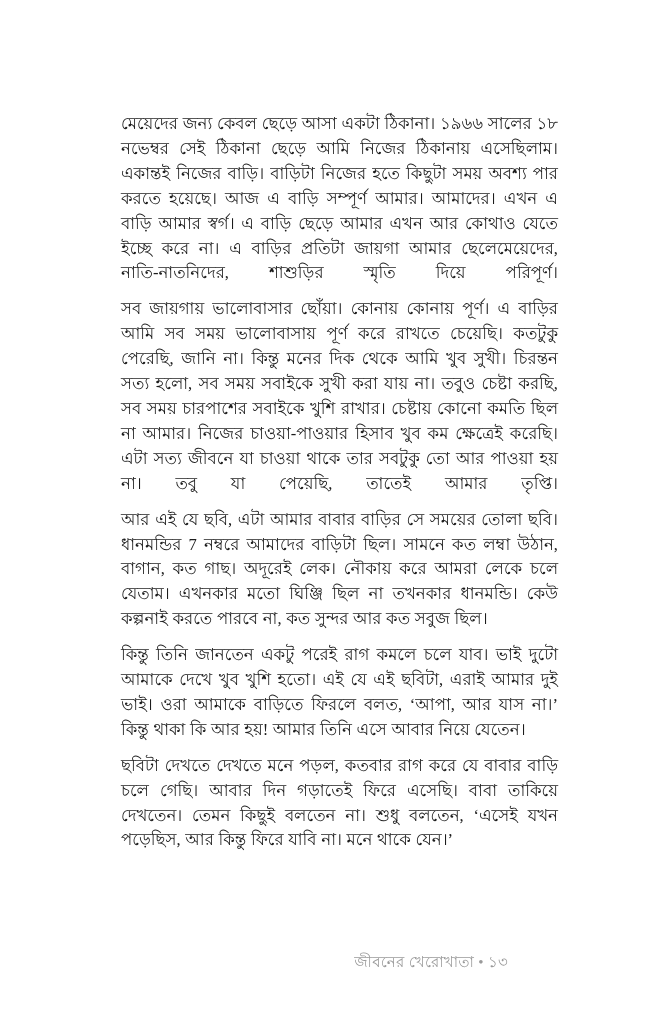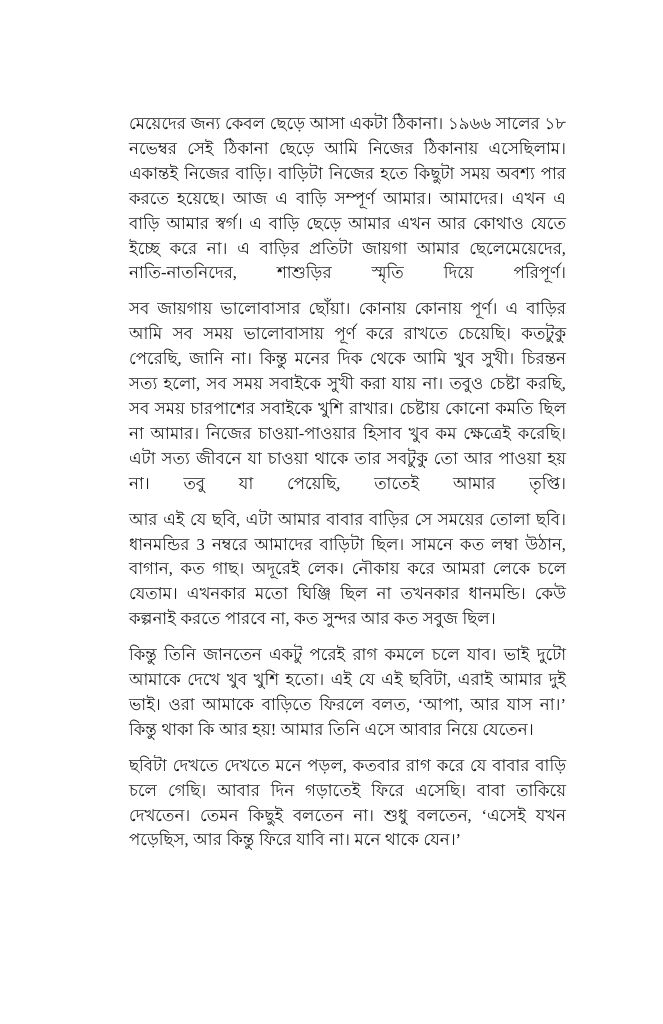--- a/index.html
+++ b/index.html
@@ -10,21 +10,21 @@
     width: 663px;
     height: 1024px;
     background: #ffffff;
     font-family: "Liberation Serif", "DejaVu Serif", serif;
     overflow: hidden;
     position: relative;
   }
 
   .page {
     position: absolute;
-    left: 16px;
+    left: 8px;
     top: 0;
     width: 613px;
     height: 1024px;
     background: #ffffff;
   }
 
   .text-column {
     position: absolute;
     left: 113px;
     top: 112px;
@@ -64,22 +64,23 @@
 <body>
 
 <div class="page">
 
   <div class="text-column">
 
     <p class="para full-justify">মেয়েদের জন্য কেবল ছেড়ে আসা একটা ঠিকানা। ১৯৬৬ সালের ১৮ নভেম্বর সেই ঠিকানা ছেড়ে আমি নিজের ঠিকানায় এসেছিলাম। একান্তই নিজের বাড়ি। বাড়িটা নিজের হতে কিছুটা সময় অবশ্য পার করতে হয়েছে। আজ এ বাড়ি সম্পূর্ণ আমার। আমাদের। এখন এ বাড়ি আমার স্বর্গ। এ বাড়ি ছেড়ে আমার এখন আর কোথাও যেতে ইচ্ছে করে না। এ বাড়ির প্রতিটা জায়গা আমার ছেলেমেয়েদের, নাতি-নাতনিদের, শাশুড়ির স্মৃতি দিয়ে পরিপূর্ণ।</p>
 
     <p class="para full-justify">সব জায়গায় ভালোবাসার ছোঁয়া। কোনায় কোনায় পূর্ণ। এ বাড়ির আমি সব সময় ভালোবাসায় পূর্ণ করে রাখতে চেয়েছি। কতটুকু পেরেছি, জানি না। কিন্তু মনের দিক থেকে আমি খুব সুখী। চিরন্তন সত্য হলো, সব সময় সবাইকে সুখী করা যায় না। তবুও চেষ্টা করছি, সব সময় চারপাশের সবাইকে খুশি রাখার। চেষ্টায় কোনো কমতি ছিল না আমার। নিজের চাওয়া-পাওয়ার হিসাব খুব কম ক্ষেত্রেই করেছি। এটা সত্য জীবনে যা চাওয়া থাকে তার সবটুকু তো আর পাওয়া হয় না। তবু যা পেয়েছি, তাতেই আমার তৃপ্তি।</p>
 
-    <p class="para">আর এই যে ছবি, এটা আমার বাবার বাড়ির সে সময়ের তোলা ছবি। ধানমন্ডির 3 নম্বরে আমাদের বাড়িটা ছিল। সামনে কত লম্বা উঠান, বাগান, কত গাছ। অদূরেই লেক। নৌকায় করে আমরা লেকে চলে যেতাম। এখনকার মতো ঘিঞ্জি ছিল না তখনকার ধানমন্ডি। কেউ কল্পনাই করতে পারবে না, কত সুন্দর আর কত সবুজ ছিল।</p>
+    <p class="para">আর এই যে ছবি, এটা আমার বাবার বাড়ির সে সময়ের তোলা ছবি। ধানমন্ডির 7 নম্বরে আমাদের বাড়িটা ছিল। সামনে কত লম্বা উঠান, বাগান, কত গাছ। অদূরেই লেক। নৌকায় করে আমরা লেকে চলে যেতাম। এখনকার মতো ঘিঞ্জি ছিল না তখনকার ধানমন্ডি। কেউ কল্পনাই করতে পারবে না, কত সুন্দর আর কত সবুজ ছিল।</p>
 
     <p class="para">কিন্তু তিনি জানতেন একটু পরেই রাগ কমলে চলে যাব। ভাই দুটো আমাকে দেখে খুব খুশি হতো। এই যে এই ছবিটা, এরাই আমার দুই ভাই। ওরা আমাকে বাড়িতে ফিরলে বলত, ‘আপা, আর যাস না।’ কিন্তু থাকা কি আর হয়! আমার তিনি এসে আবার নিয়ে যেতেন।</p>
 
     <p class="para">ছবিটা দেখতে দেখতে মনে পড়ল, কতবার রাগ করে যে বাবার বাড়ি চলে গেছি। আবার দিন গড়াতেই ফিরে এসেছি। বাবা তাকিয়ে দেখতেন। তেমন কিছুই বলতেন না। শুধু বলতেন, ‘এসেই যখন পড়েছিস, আর কিন্তু ফিরে যাবি না। মনে থাকে যেন।’</p>
 
   </div>
 
+  <div class="footer">জীবনের খেরোখাতা • ১৩</div>
 
 </div>
 
 </body></html>

